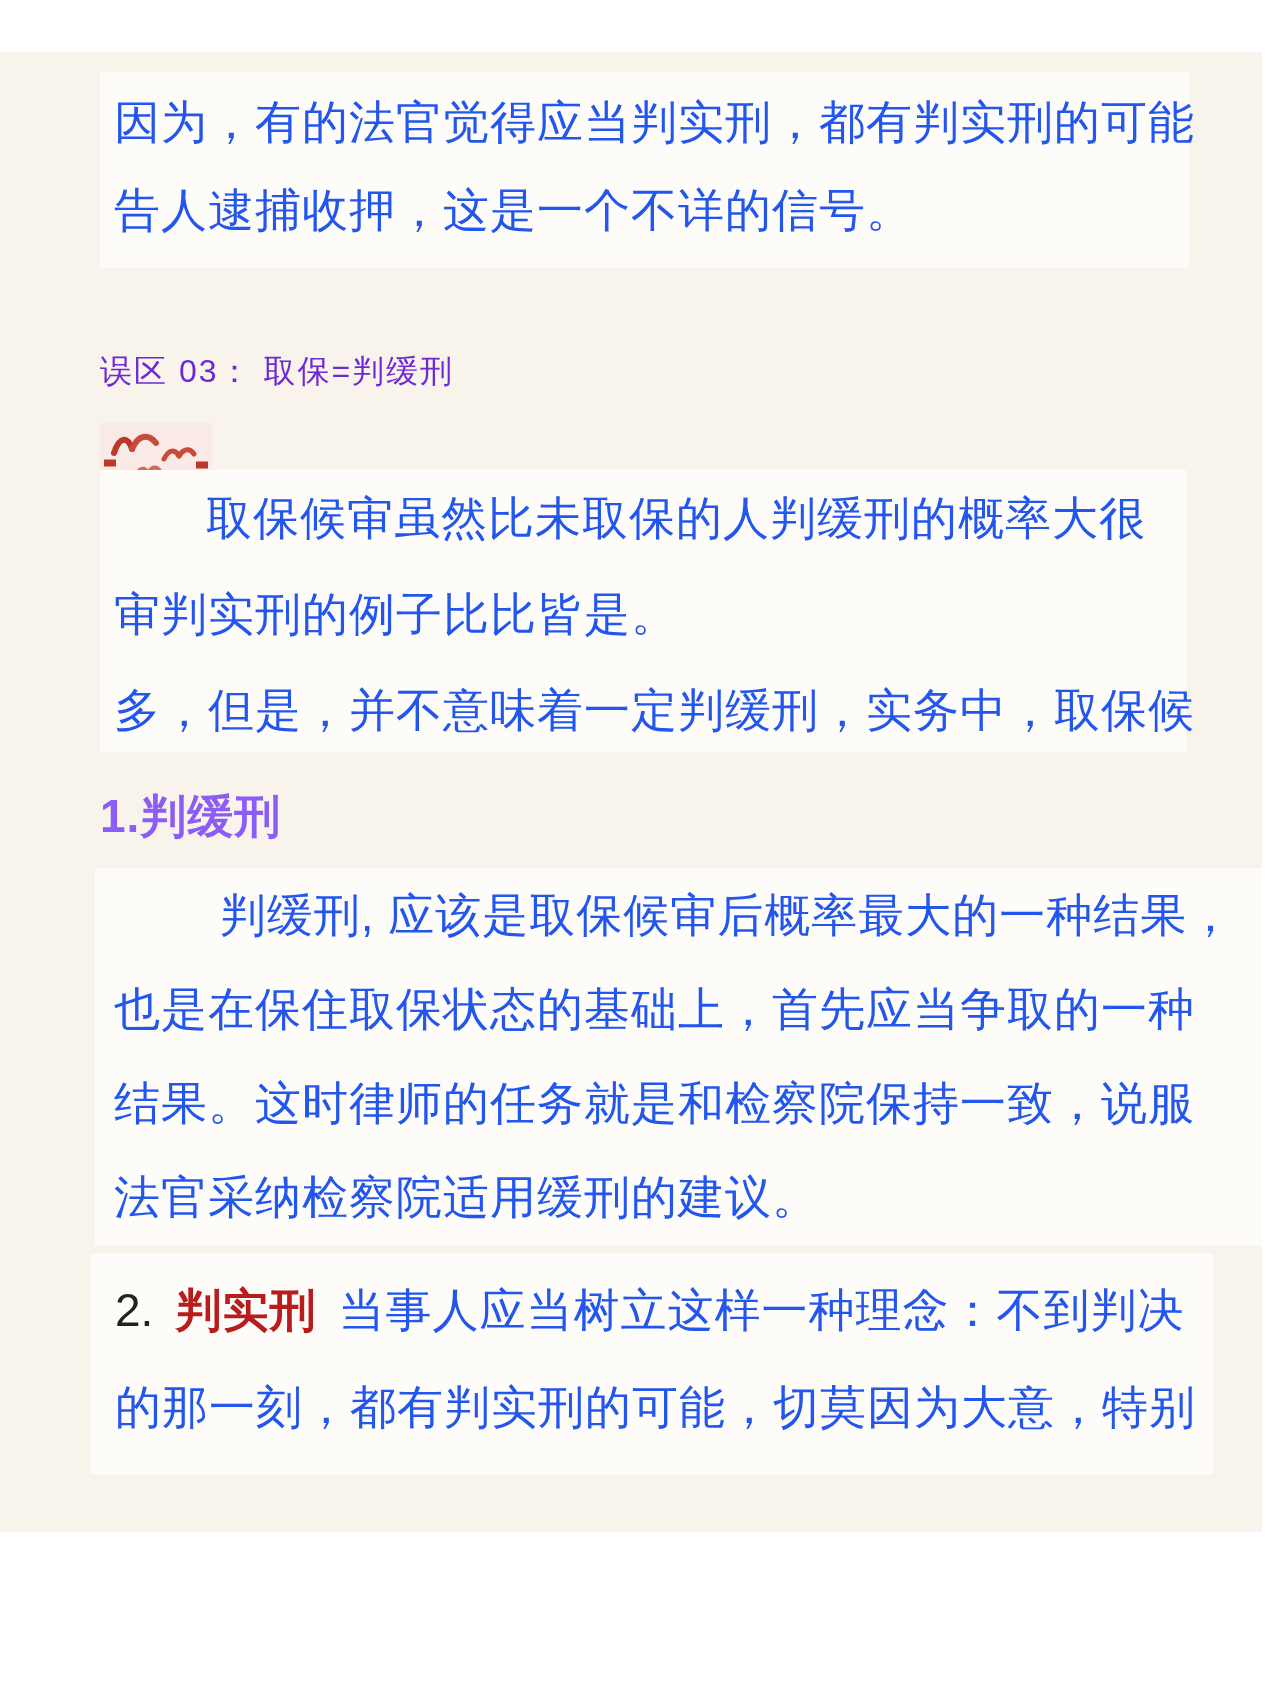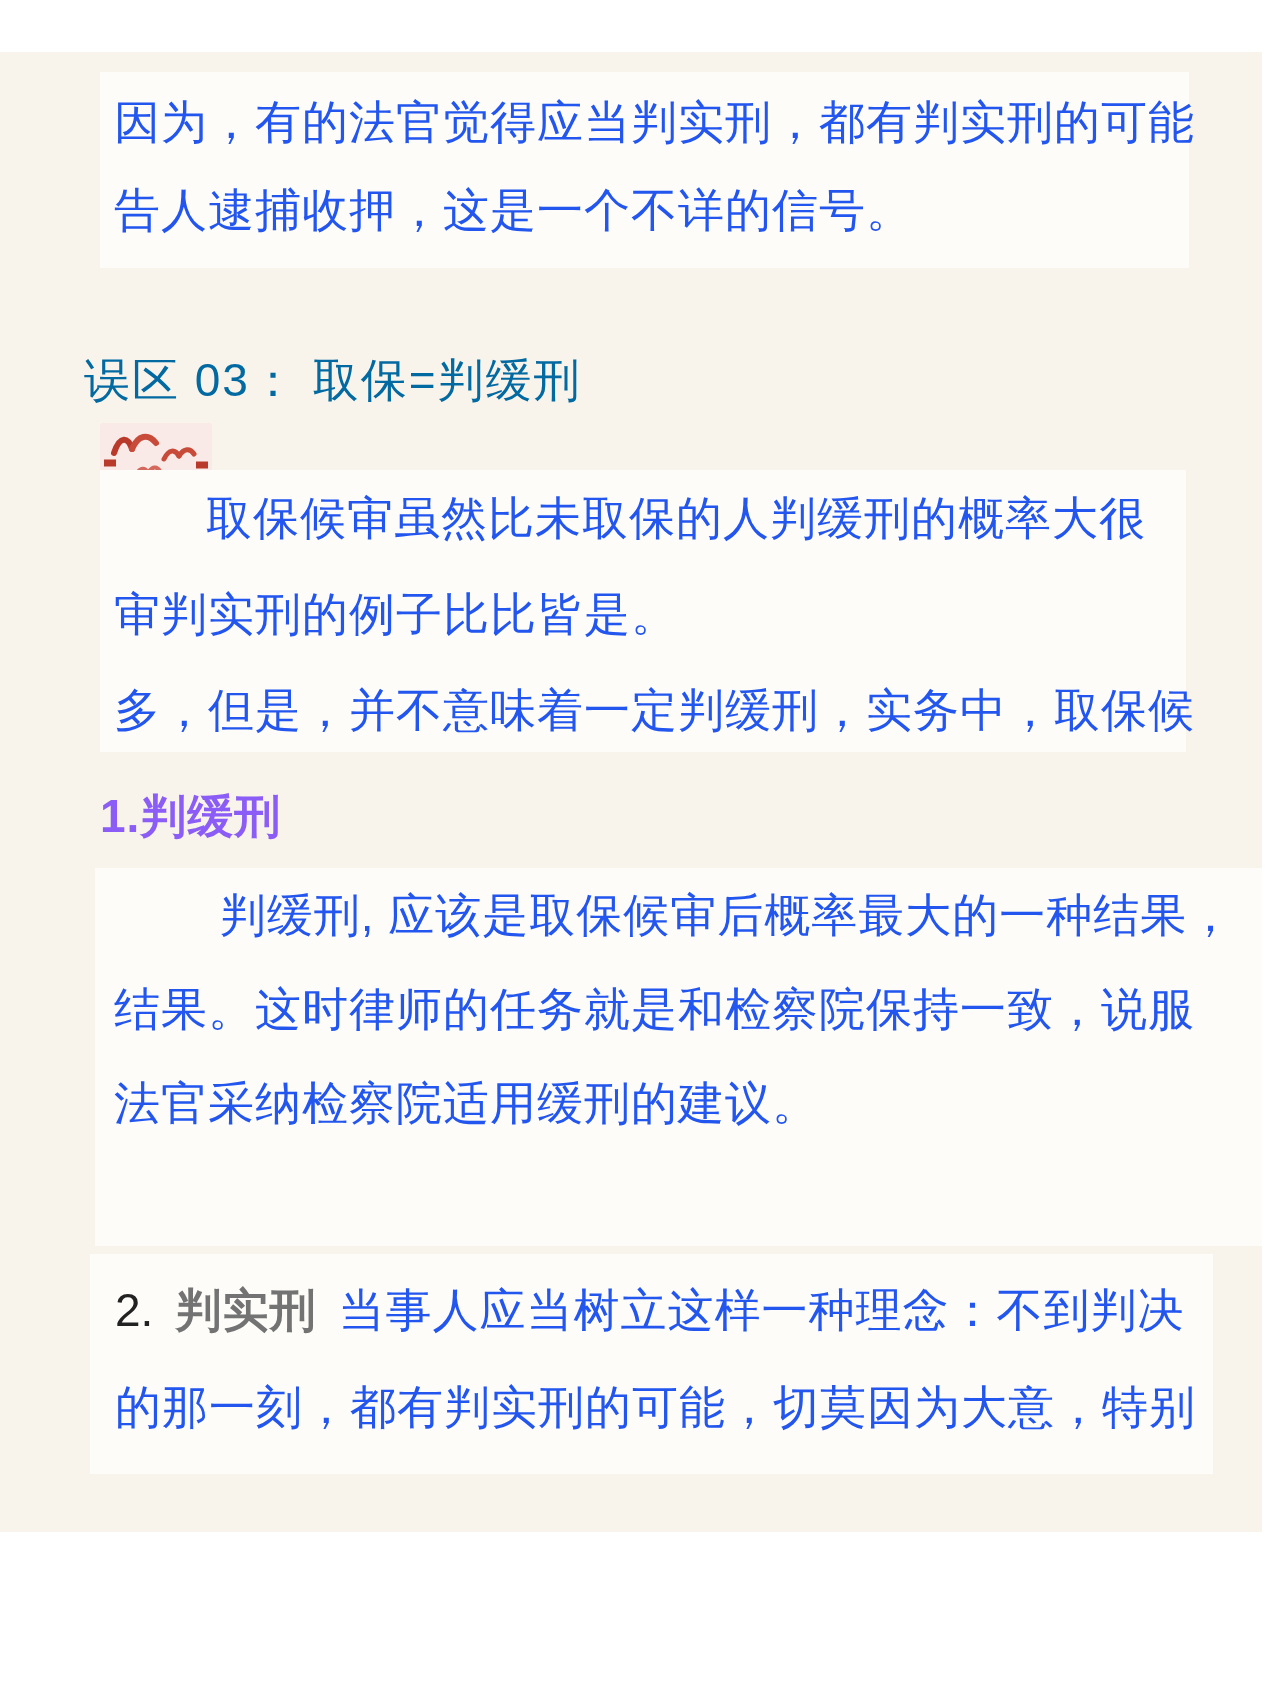--- a/index.html
+++ b/index.html
@@ -23,39 +23,39 @@
   .line{
     line-height:96px;
     white-space:nowrap;
     letter-spacing:1px;
   }
   .indent-2{text-indent:2em;}
   .indent-23{text-indent:2.3em;}
   #para-intro{left:100px;top:72px;width:1075px;height:190px;padding:6px 0 0 14px;}
   #para-intro .line{line-height:88px;}
   #section-heading{
-    position:absolute;left:84px;top:350px;
-    font-size:46px;color:#0369a1;letter-spacing:2px;
+    position:absolute;left:100px;top:350px;
+    font-size:32px;color:#6d28d9;letter-spacing:2px;
     white-space:nowrap;
   }
   #birds{position:absolute;left:100px;top:423px;width:114px;height:80px;}
   #birds .bg{position:absolute;left:0;top:0;width:112px;height:48px;background:#f9eae7;border-radius:3px;}
   #birds svg{position:absolute;left:0;top:0;}
   #para-misconception{left:100px;top:470px;width:1072px;height:282px;padding:0 0 0 14px;}
   #subhead-1{
     position:absolute;left:100px;top:786px;
     font-size:46px;font-weight:bold;color:#8b5cf6;letter-spacing:1px;
     white-space:nowrap;
   }
   #para-suspended{left:95px;top:868px;width:1148px;height:378px;padding:0 0 0 19px;}
   #para-suspended .line{line-height:94px;}
   #para-real{left:90px;top:1254px;width:1098px;height:212px;padding:8px 0 0 25px;}
   #para-real .line{line-height:97px;}
   .num-black{color:#222222;font-weight:normal;letter-spacing:0;}
-  .bold-blue{color:#737373;font-weight:bold;}
+  .bold-blue{color:#b91c1c;font-weight:bold;}
   .sp{display:inline-block;width:22px;}
 </style>
 </head>
 <body>
 
 <div class="card"></div>
 
 <div class="band" id="para-intro">
   <div class="line">因为，有的法官觉得应当判实刑，都有判实刑的可能</div>
   <div class="line">告人逮捕收押，这是一个不详的信号。</div>
@@ -80,20 +80,21 @@
 <div class="band" id="para-misconception">
   <div class="line indent-2">取保候审虽然比未取保的人判缓刑的概率大很</div>
   <div class="line">审判实刑的例子比比皆是。</div>
   <div class="line">多，但是，并不意味着一定判缓刑，实务中，取保候</div>
 </div>
 
 <div id="subhead-1">1.判缓刑</div>
 
 <div class="band" id="para-suspended">
   <div class="line indent-23">判缓刑, 应该是取保候审后概率最大的一种结果，</div>
+  <div class="line">也是在保住取保状态的基础上，首先应当争取的一种</div>
   <div class="line">结果。这时律师的任务就是和检察院保持一致，说服</div>
   <div class="line">法官采纳检察院适用缓刑的建议。</div>
 </div>
 
 <div class="band" id="para-real">
   <div class="line">
     <span class="num-black">2.</span><span class="sp"></span><span class="bold-blue">判实刑</span><span class="sp"></span><span>当事人应当树立这样一种理念：不到判决</span>
   </div>
   <div class="line">的那一刻，都有判实刑的可能，切莫因为大意，特别</div>
 </div>

